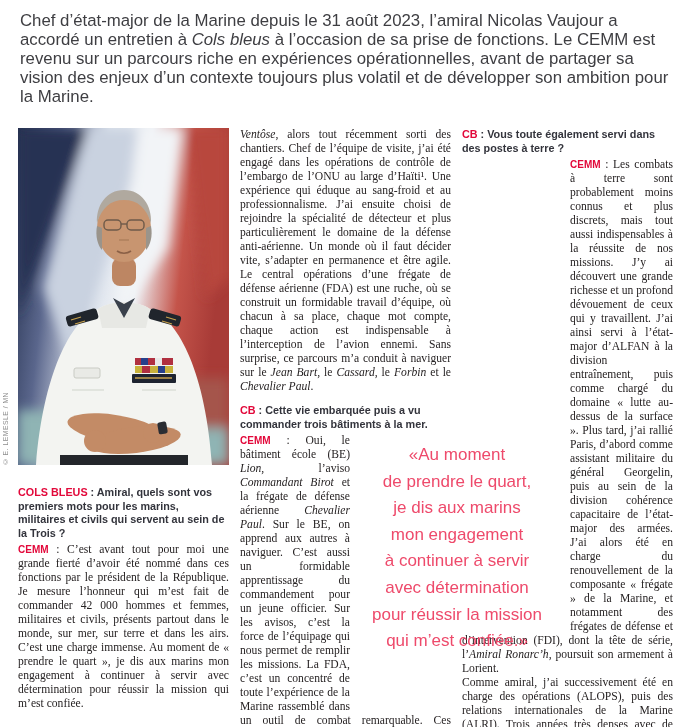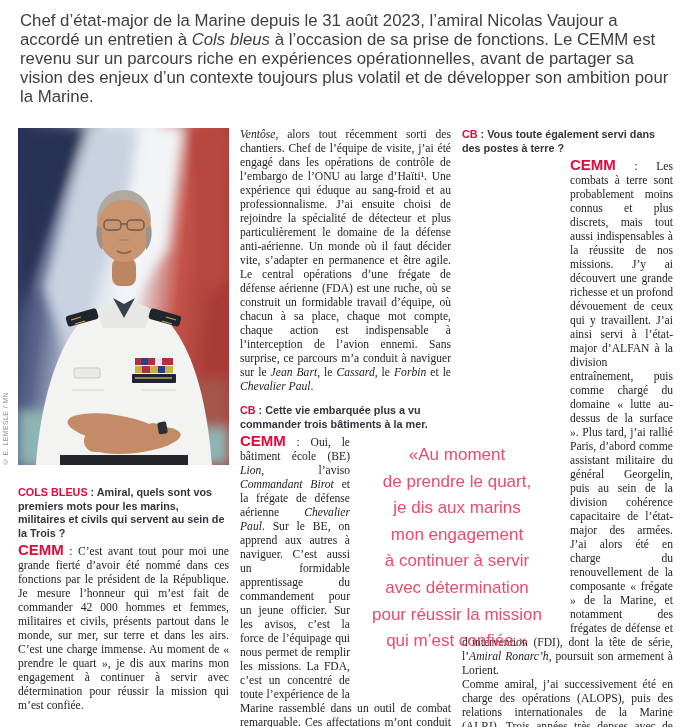--- a/index.html
+++ b/index.html
@@ -38,21 +38,21 @@
   }
   .question:first-child { margin-top:0; }
   .qlabel { color:#e2083a;text-align:center; }
   .answer, .body-text {
     font-family:"Liberation Serif", serif;
     font-size:11.6px; line-height:14px; color:#262223;
     text-align:justify;
   }
   .alabel {
     font-family:"Liberation Sans", sans-serif;
-    font-weight:bold; font-size:15px; color:#e2083a;
+    font-weight:bold; font-size:10px; color:#e2083a;
   }
   .asep { font-family:"Liberation Serif", serif; color:#262223; }
   
   .spacer-right { float:right; width:101px; height:226px; margin-top:42px; }
   .spacer-left  { float:left;  width:108px; height:212px; margin-top:264px; }
   
   .pull-quote {
     position:absolute; left:348px; top:442px; width:218px;
     text-align:center; color:#ee4a6b;
     font-family:"Liberation Sans", sans-serif;
@@ -163,21 +163,21 @@
         <span class="alabel">CEMM</span><span class="asep"> : </span><span>C’est avant tout pour moi une grande fierté d’avoir été nommé dans ces fonctions par le président de la République. Je mesure l’honneur qui m’est fait de commander 42 000 hommes et femmes, militaires et civils, présents partout dans le monde, sur mer, sur terre et dans les airs. C’est une charge immense. Au moment de « prendre le quart », je dis aux marins mon engagement à continuer à servir avec détermination pour réussir la mission qui m’est confiée.</span>
       </p>
 
     </div>
 
     <div class="col">
       <p class="body-text">
         <span><i>Ventôse</i>, alors tout récemment sorti des chantiers. Chef de l’équipe de visite, j’ai été engagé dans les opérations de contrôle de l’embargo de l’ONU au large d’Haïti¹. Une expérience qui éduque au sang-froid et au professionnalisme. J’ai ensuite choisi de rejoindre la spécialité de détecteur et plus particulièrement le domaine de la défense anti-aérienne. Un monde où il faut décider vite, s’adapter en permanence et être agile. Le central opérations d’une frégate de défense aérienne (FDA) est une ruche, où se construit un formidable travail d’équipe, où chacun à sa place, chaque mot compte, chaque action est indispensable à l’interception de l’avion ennemi. Sans surprise, ce parcours m’a conduit à naviguer sur le <i>Jean Bart</i>, le <i>Cassard</i>, le <i>Forbin</i> et le <i>Chevalier Paul</i>.</span>
       </p>
       <p class="question">
-        <span class="qlabel">CB</span><span> : </span><span>Cette vie embarquée plus a vu commander trois bâtiments à la mer.</span>
+        <span class="qlabel">CB</span><span> : </span><span>Cette vie embarquée puis a vu commander trois bâtiments à la mer.</span>
       </p>
       <p class="answer">
         <span class="spacer-right"></span>
         <span class="alabel">CEMM</span><span class="asep"> : </span><span>Oui, le bâtiment école (BE) <i>Lion</i>, l’aviso <i>Commandant Birot</i> et la frégate de défense aérienne <i>Chevalier Paul</i>. Sur le BE, on apprend aux autres à naviguer. C’est aussi un formidable apprentissage du commandement pour un jeune officier. Sur les avisos, c’est la force de l’équipage qui nous permet de remplir les missions. La FDA, c’est un concentré de toute l’expérience de la Marine rassemblé dans un outil de combat remarquable. Ces affectations m’ont conduit à participer à de nombreuses opérations, notamment en océan Indien ou en Méditerranée orientale, souvent au sein d’un groupe aéronaval, que ce soit avec le  ou au sein de CSG² américains, dans le cadre des opérations de lutte contre le terrorisme international, notamment  ou « Héraclès ».</span>
       </p>
     </div>
 
     <div class="col">
       <p class="question">
         <span class="qlabel">CB</span><span> : </span><span>Vous toute également servi dans des postes à terre ?</span>

